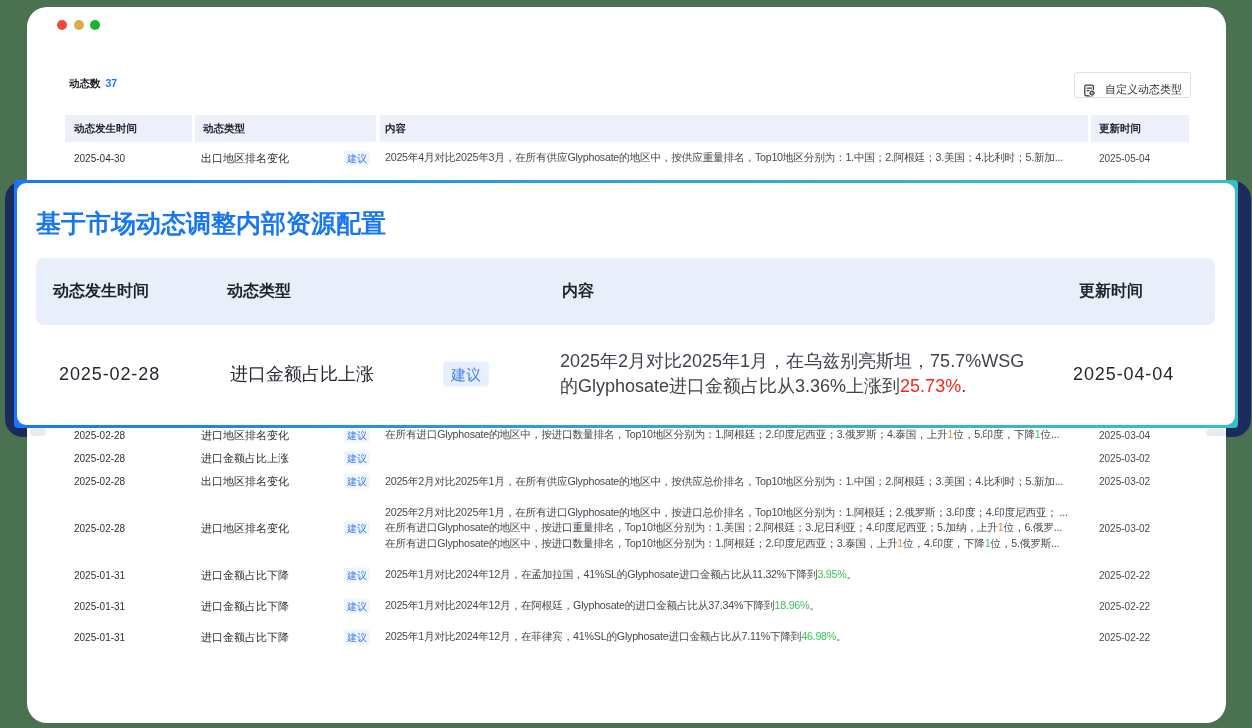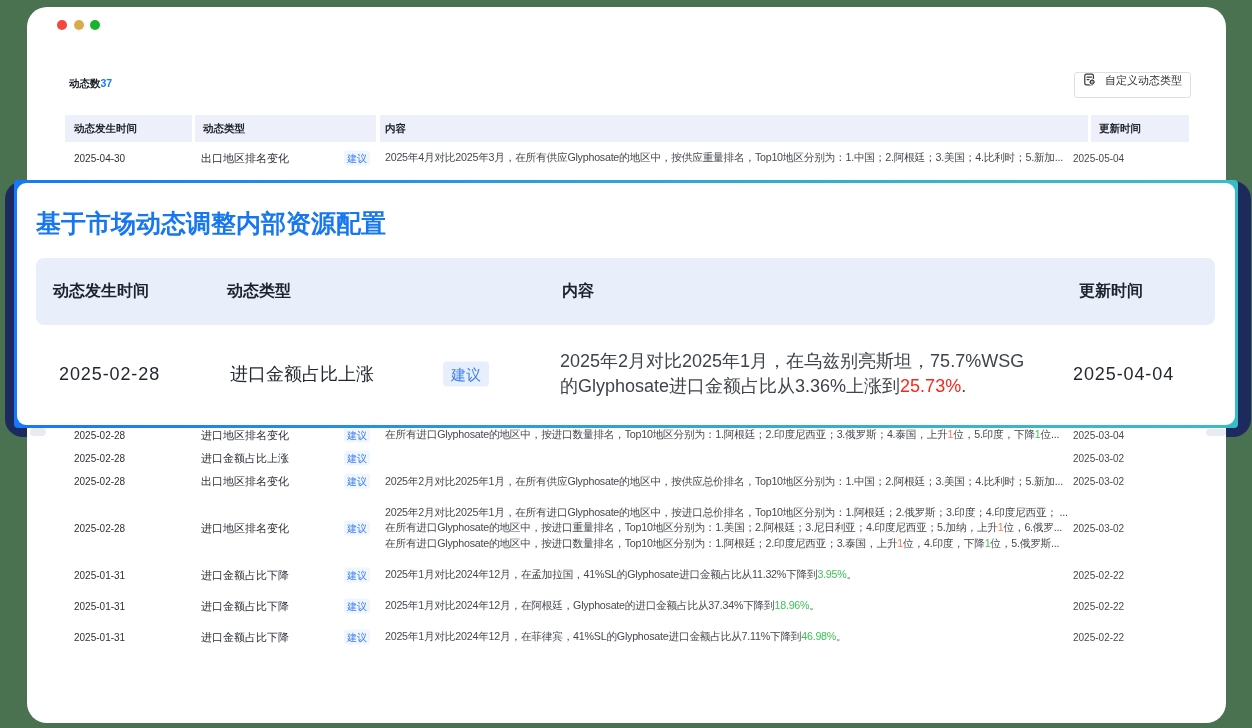--- a/index.html
+++ b/index.html
@@ -15,24 +15,24 @@
   .window {
     position:absolute; left:27px; top:7px; width:1199px; height:716px;
     background:#ffffff; border-radius:20px; z-index:2;
   }
   .frag { position:absolute; background:#e9ebf2; }
   .frag-left  { left:3px;  top:421px; width:16px; height:8px; border-radius:4px; }
   .frag-right { left:1179px; top:422px; width:20px; height:7px; border-radius:3.5px; }
   .traffic { position:absolute; left:30px; top:13px; display:flex; gap:6.5px; }
   .traffic .dot { width:10px; height:10px; border-radius:50%; }
   .stats { position:absolute; left:42px; top:69px; font-size:10.5px; line-height:15px; font-weight:700; color:#171b22; }
-  .stats .count { color:var(--accent); }
+  .stats .count { color:var(--accent); margin-left:5px; }
   .btn-custom {
     position:absolute; right:35px; top:65px; height:26px;
-    display:flex; align-items:flex-start; gap:9px; padding:0 8px;
+    display:flex; align-items:flex-end; gap:9px; padding:0 8px;
     background:#fff; border:1px solid #dcdfe4; border-radius:3px;
     font-size:11px; color:#2a2f36; cursor:pointer;
   }
   
   .table { position:absolute; left:38px; top:108px; width:1124px; font-size:10.7px; }
   .thead { position:relative; height:27px; }
   .thead .hcell {
     position:absolute; top:0; height:27px; background:#edf0fa;
     display:flex; align-items:center; font-weight:700; font-size:10.5px; color:#20242c;
   }
@@ -42,21 +42,21 @@
   .hc4 { left:1026px; width:98px;  padding-left:8px; }
   .tbody { position:relative; }
   .row { position:relative; padding:7.8px 0; }
   .row .line { height:15.5px; line-height:15.5px; white-space:nowrap; overflow:hidden; }
   .c-date, .c-type, .c-update, .c-tag {
     position:absolute; top:50%; transform:translateY(-50%); white-space:nowrap;
   }
   .c-date { left:9px;  color:#2c3038; font-size:10px; }
   .c-type { left:136px; color:#2c3038; font-size:11px; }
   .c-tag  { left:279px; }
-  .c-update { left:1008px; color:#45494f; font-size:10px; }
+  .c-update { left:1034px; color:#45494f; font-size:10px; }
   .c-content { margin-left:320px; width:706px; color:#45494f; letter-spacing:-0.24px; }
   .tag {
     display:inline-block; font-size:10px; line-height:15px; padding:0 3px;
     color:#3d7ef2; background:#f0f6fe; border-radius:3px;
   }
   .spacer { height:246px; }
   .seg-red   { color:var(--red); }
   .seg-up    { color:var(--up); }
   .seg-down  { color:var(--down); }
   

